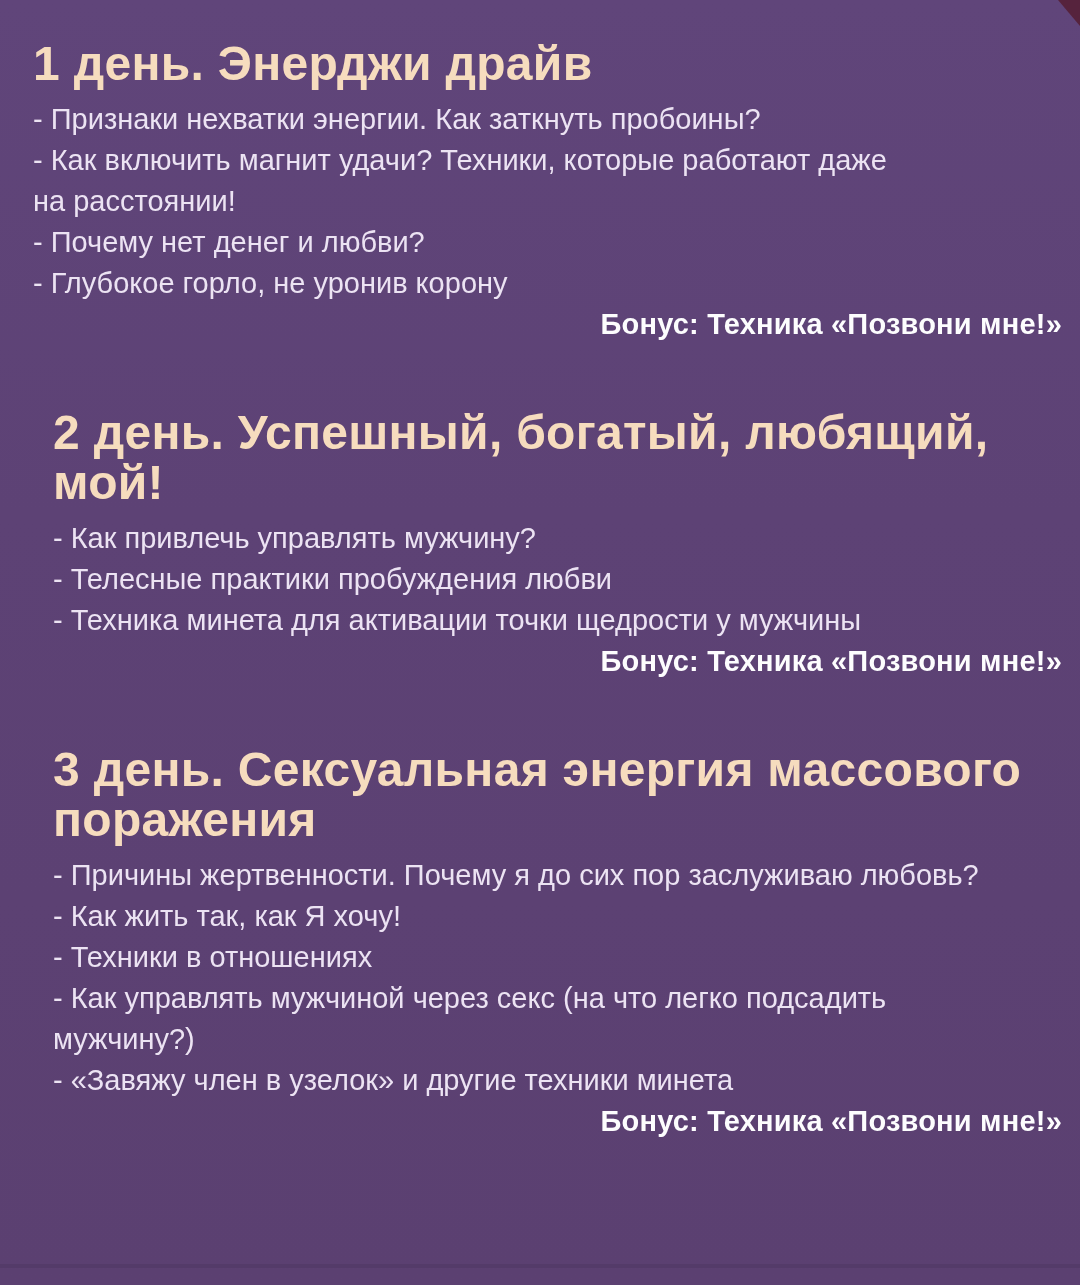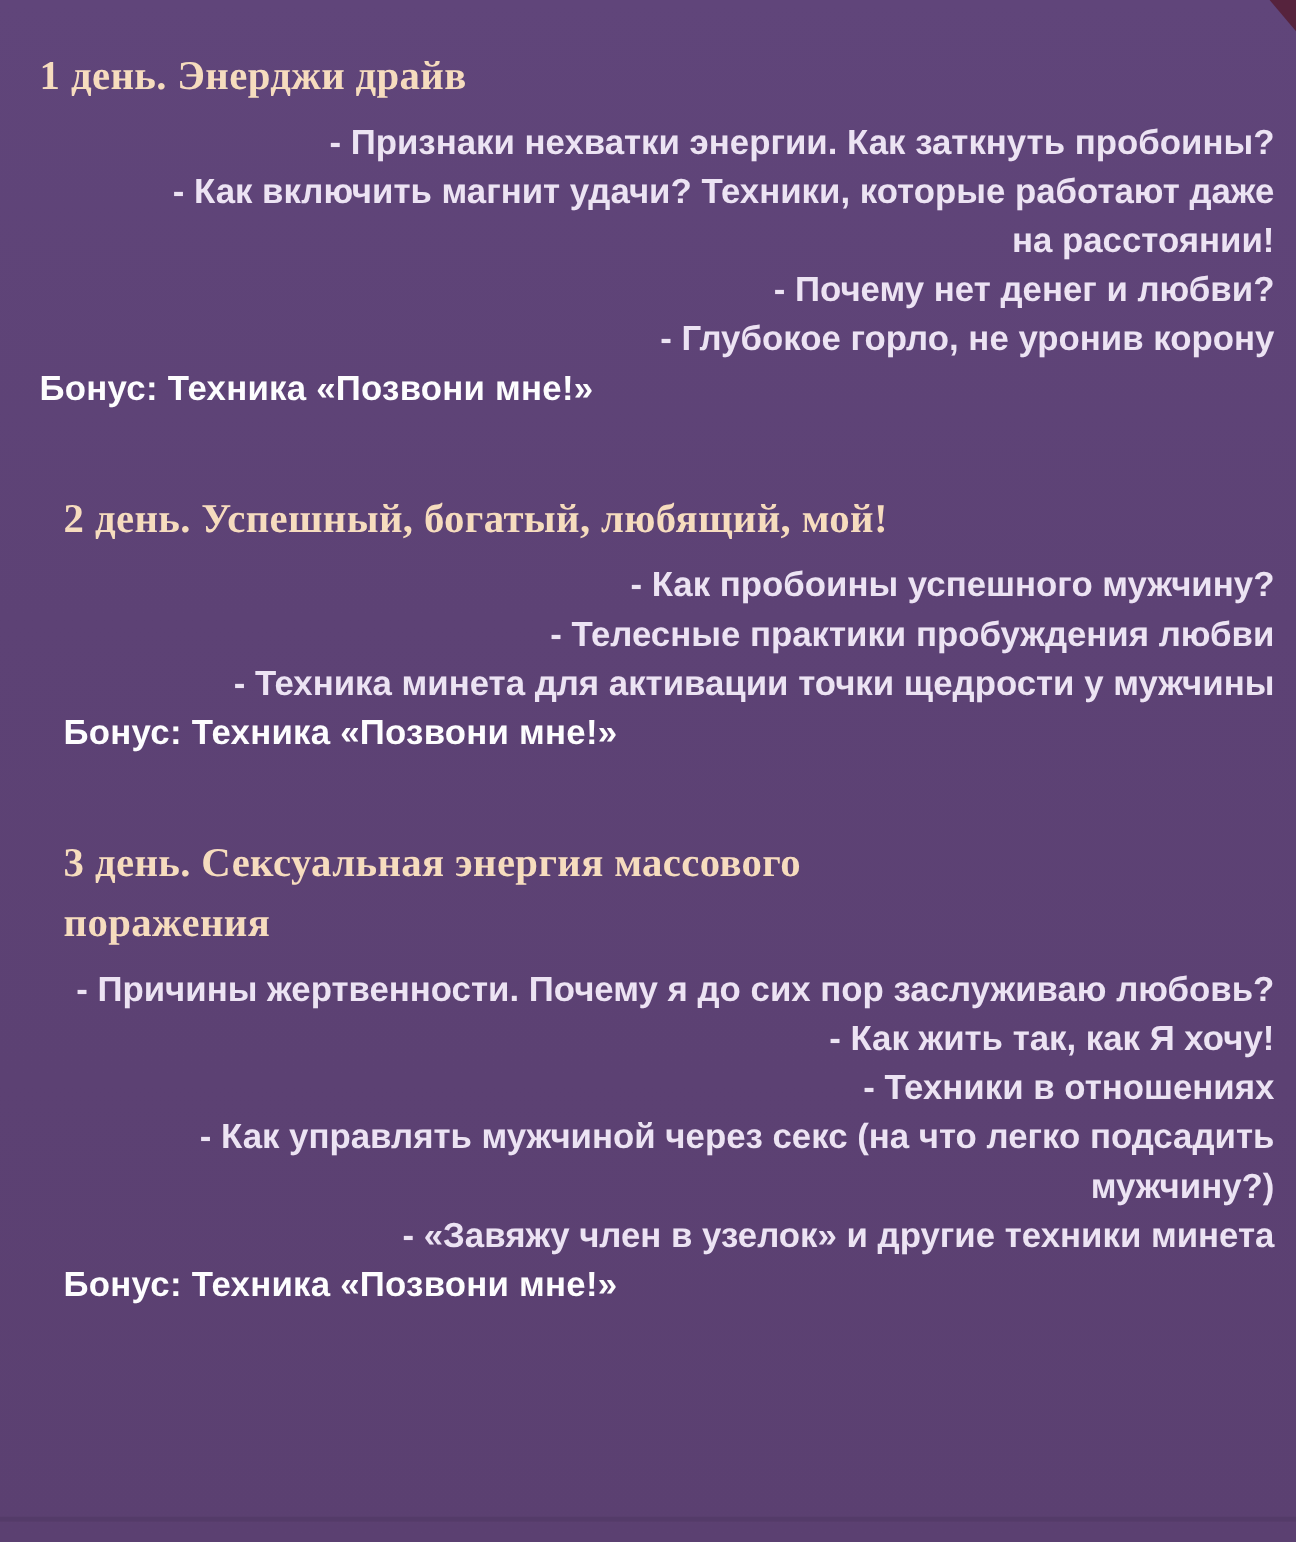--- a/index.html
+++ b/index.html
@@ -31,42 +31,41 @@
     font-weight: 700;
     line-height: 55px;
     letter-spacing: 0.3px;
     white-space: pre-line;
   }
   .day-section { margin-top: 0; }
   .day-section.first { margin-top: 27px; }
   .day-section.gap { margin-top: 63px; margin-left: 20px; }
   .day-heading {
     color: var(--heading_color);
-    font-size: 34px;
+    font-size: 48px;
     font-weight: 700;
     line-height: 50px;
     letter-spacing: 0.3px;
     white-space: pre-line;
     margin-bottom: 10px;
-    font-family: Liberation Serif, serif;
   }
   .program-item {
     color: var(--body_color);
     font-size: 29px;
-    font-weight: 700;
+    font-weight: 400;
     line-height: 41px;
     white-space: pre-line;
-    text-align: right;
   }
   .bonus-line {
     color: var(--bonus_color);
     font-size: 29px;
     font-weight: 700;
     line-height: 41px;
     letter-spacing: 0.2px;
+    text-align: right;
   }
   .corner-shape {
     position: absolute;
     top: 0;
     right: 0;
     width: 0;
     height: 0;
     border-top: 26px solid var(--corner_accent);
     border-left: 22px solid transparent;
     opacity: 0.85;
@@ -94,21 +93,21 @@
     <div class="program-item">- Признаки нехватки энергии. Как заткнуть пробоины?</div>
     <div class="program-item">- Как включить магнит удачи? Техники, которые работают даже
 на расстоянии!</div>
     <div class="program-item">- Почему нет денег и любви?</div>
     <div class="program-item">- Глубокое горло, не уронив корону</div>
     <div class="bonus-line">Бонус: Техника «Позвони мне!»</div>
   </section>
 
   <section class="day-section gap">
     <div class="day-heading">2 день. Успешный, богатый, любящий, мой!</div>
-    <div class="program-item">- Как пробоины успешного мужчину?</div>
+    <div class="program-item">- Как привлечь управлять мужчину?</div>
     <div class="program-item">- Телесные практики пробуждения любви</div>
     <div class="program-item">- Техника минета для активации точки щедрости у мужчины</div>
     <div class="bonus-line">Бонус: Техника «Позвони мне!»</div>
   </section>
 
   <section class="day-section gap">
     <div class="day-heading">3 день. Сексуальная энергия массового
 поражения</div>
     <div class="program-item">- Причины жертвенности. Почему я до сих пор заслуживаю любовь?</div>
     <div class="program-item">- Как жить так, как Я хочу!</div>

